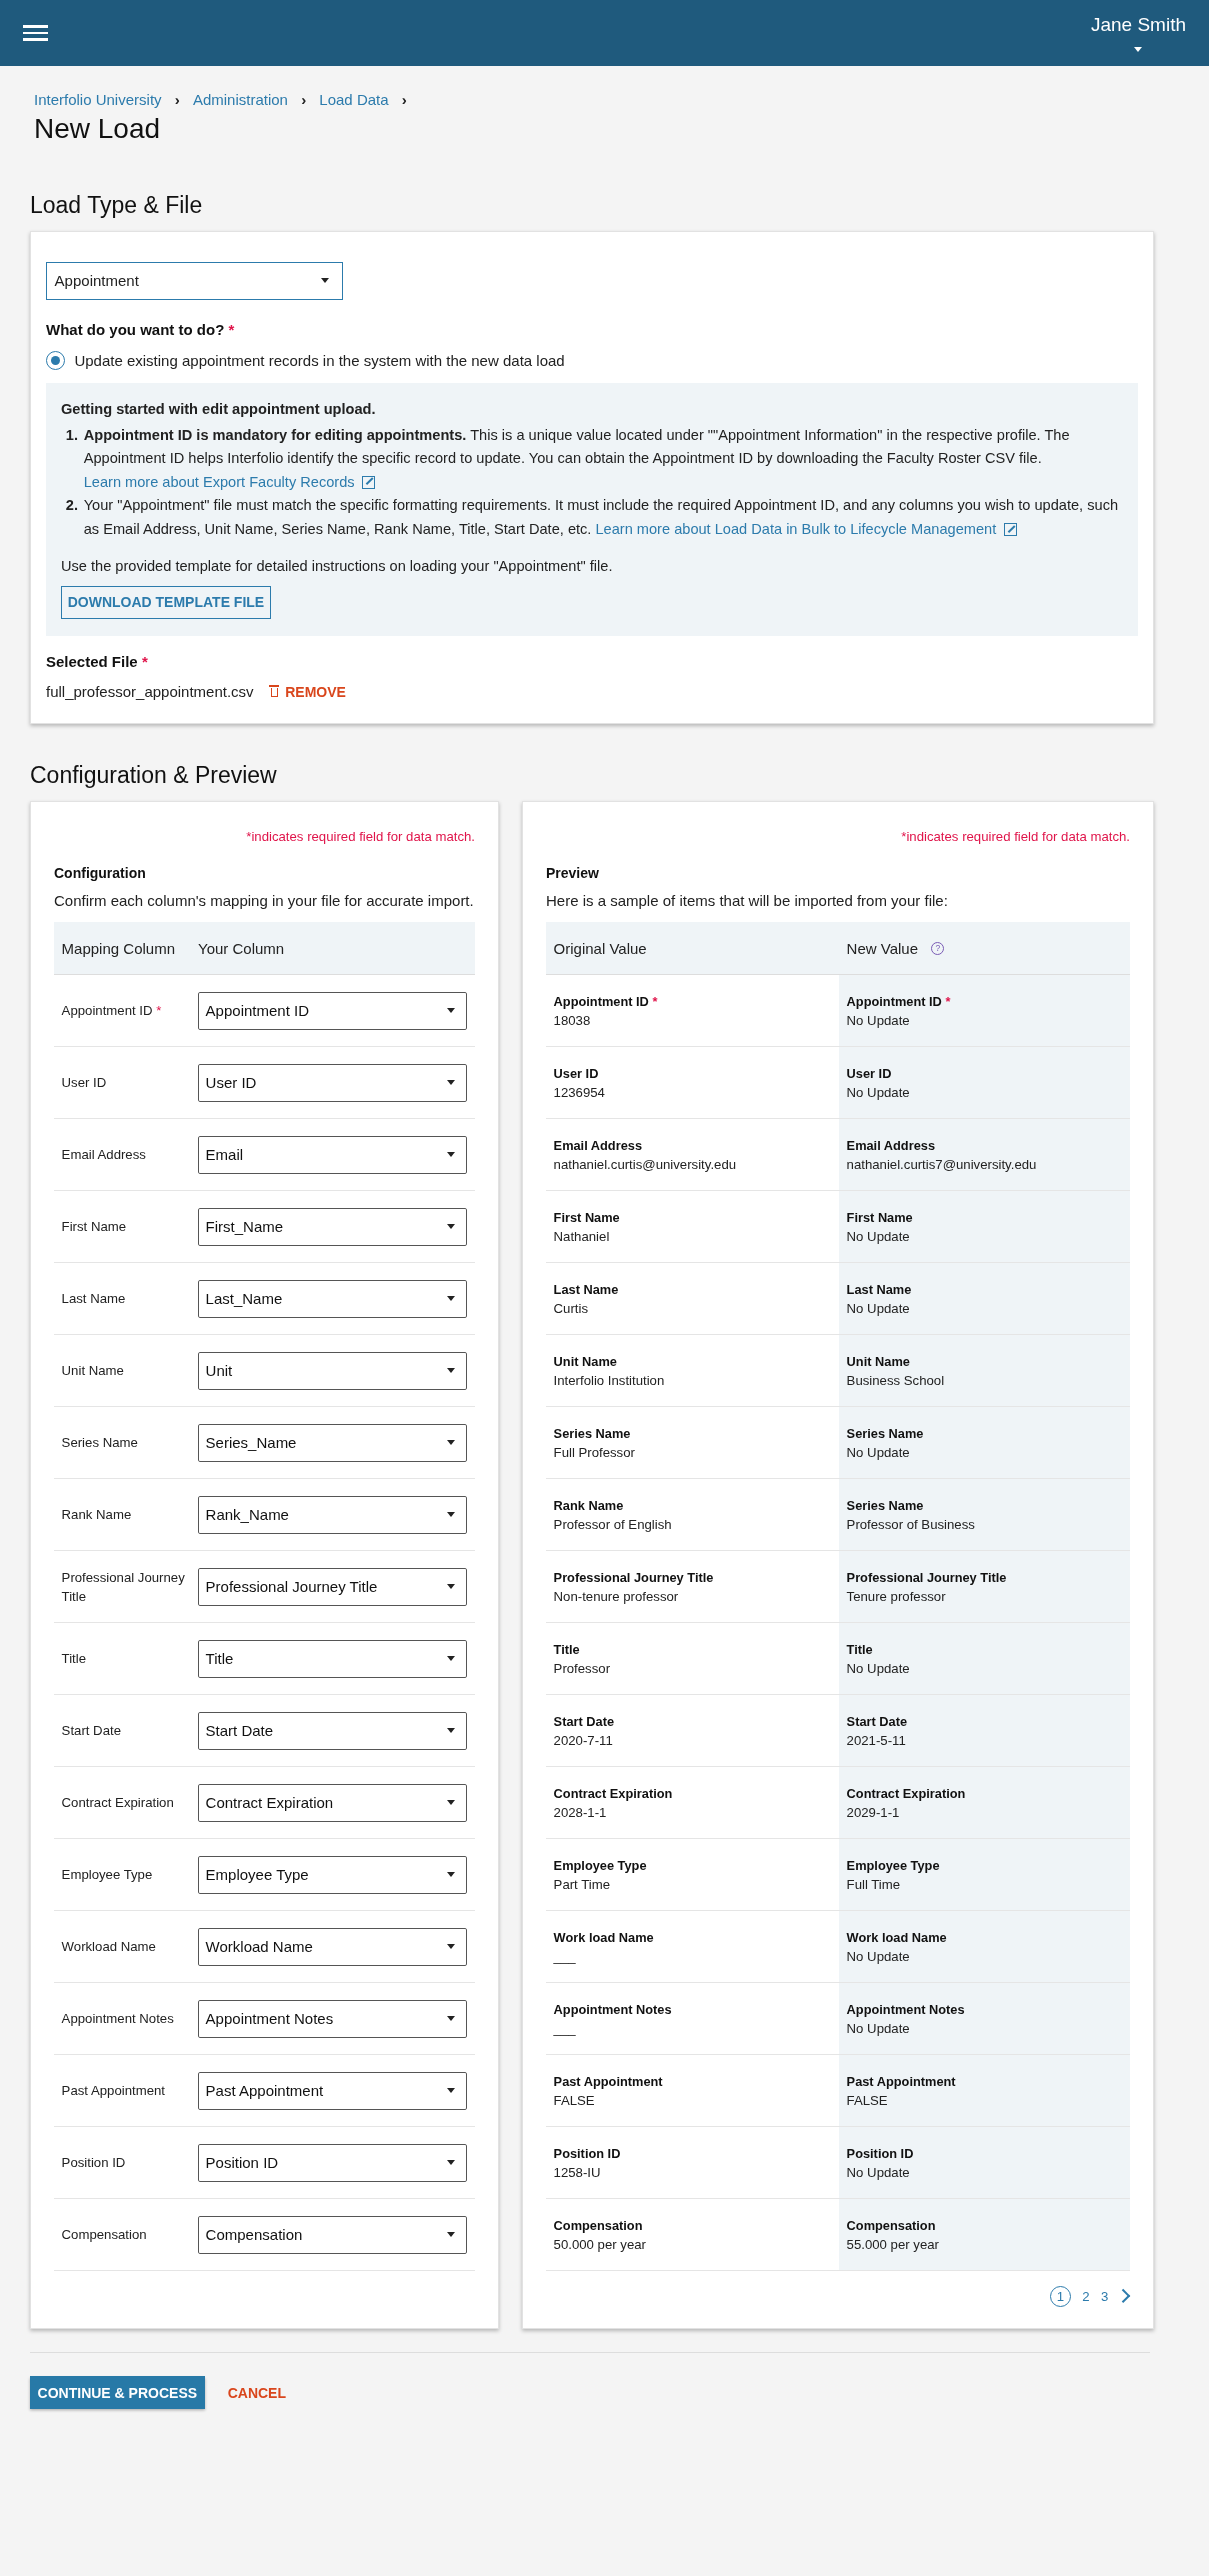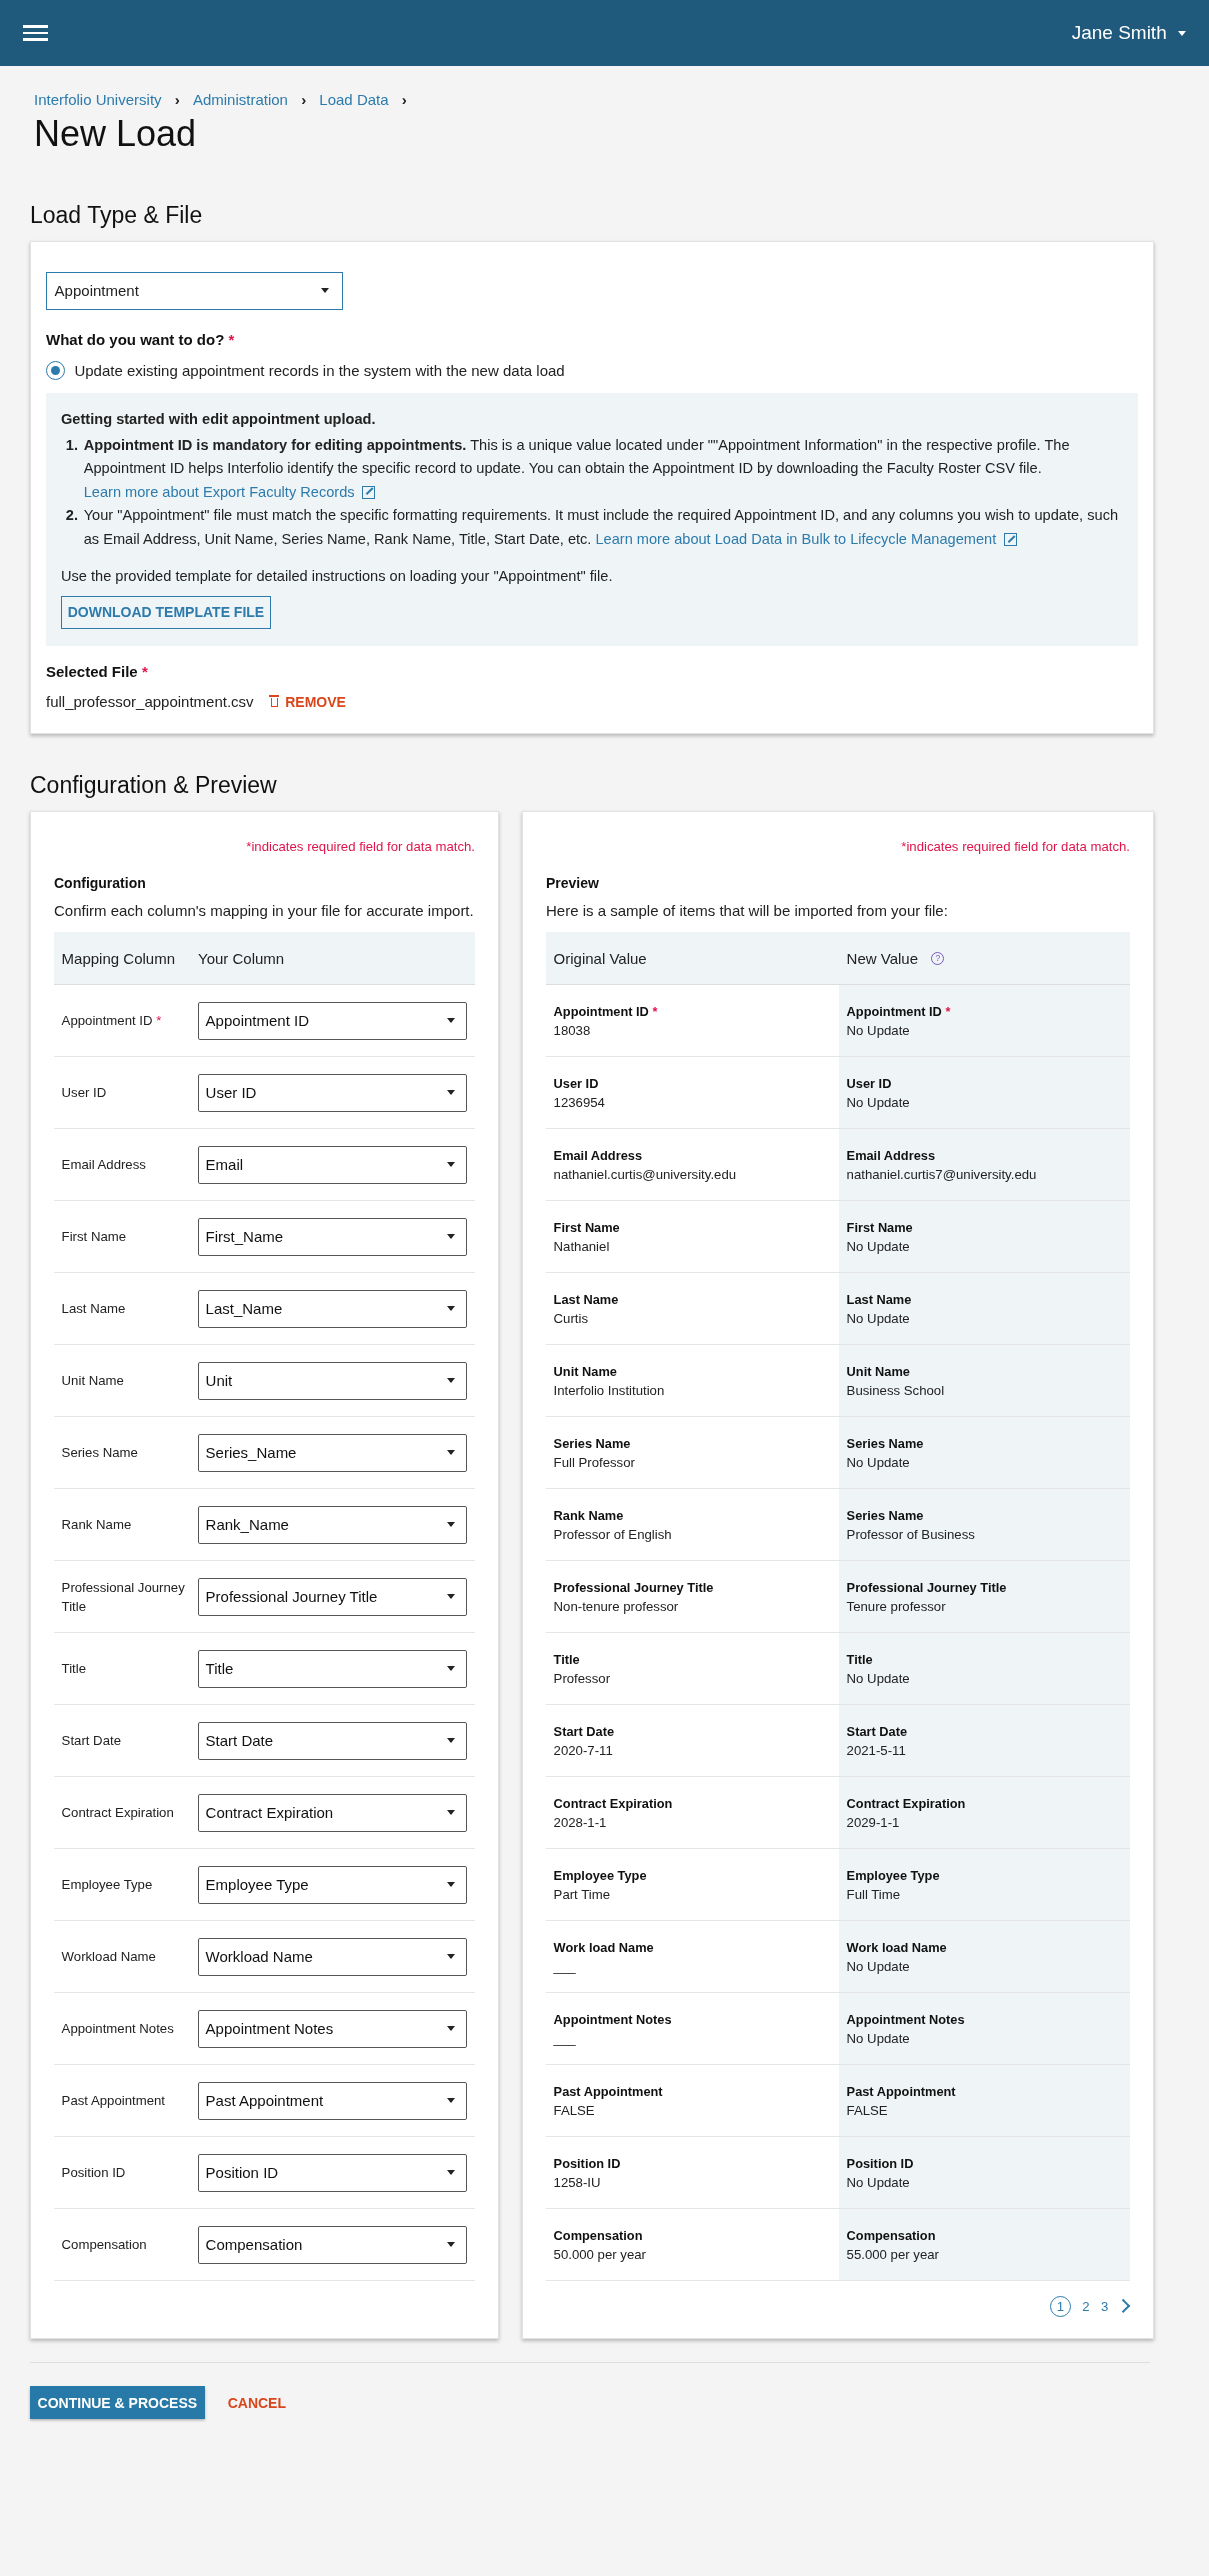--- a/index.html
+++ b/index.html
@@ -3,26 +3,26 @@
 <meta charset="utf-8">
 <style>
   * { box-sizing: border-box; margin: 0; padding: 0; }
   html, body { width: 1209px; background: #f4f4f4; font-family: "Liberation Sans", sans-serif; color: #222; }
   body { min-height: 2576px; position: relative; }
   a { color: #2c7bac; text-decoration: none; }
 
   .topbar { height: 66px; background: #1f5a7d; display: flex; align-items: center; justify-content: space-between; padding: 0 23px; }
   .hamburger { width: 24.6px; height: 19px; display: flex; flex-direction: column; justify-content: space-between; cursor: pointer; padding: 1.9px 0; }
   .hamburger span { display: block; height: 2.8px; background: #fff; }
-  .user-menu { color: #fff; font-size: 19px; display: flex; align-items: center; gap: 11.3px; cursor: pointer; }
+  .user-menu { color: #fff; font-size: 19px; display: flex; align-items: center; gap: 11.3px; cursor: pointer; flex-direction: column; }
   .caret-white { width: 0; height: 0; border-left: 4.7px solid transparent; border-right: 4.7px solid transparent; border-top: 5.7px solid #fff; }
 
   .breadcrumb { display: flex; align-items: center; gap: 13.2px; padding: 24.6px 0 0 34px; font-size: 15px; }
   .breadcrumb .sep { color: #222; font-size: 15px; font-weight: bold; }
-  .page-title { font-size: 36px; padding: 5.7px 0 0 34px; color: #111; font-weight: normal; }
+  .page-title { font-size: 28px; padding: 5.7px 0 0 34px; color: #111; font-weight: normal; }
 
   .section-title { font-size: 23px; color: #111; font-weight: normal; padding-left: 30px; }
   .sec1-title { margin-top: 47px; }
 
   .card { background: #fff; box-shadow: 0 1.9px 3.8px rgba(0,0,0,0.25); border: 0.9px solid #e2e2e2; }
   .card1 { margin: 11.3px 55px 0 30px; padding: 17px 15px 23px 15px; }
 
   .label { font-size: 15px; color: #111; font-weight: 600; }
   .req { color: #e0144a; }
   .select-main { margin-top: 13.2px; width: 297px; height: 38px; border: 0.9px solid #2c7bac; display: flex; align-items: center; justify-content: space-between; padding: 0 13.2px 0 7.6px; font-size: 15px; cursor: pointer; }

